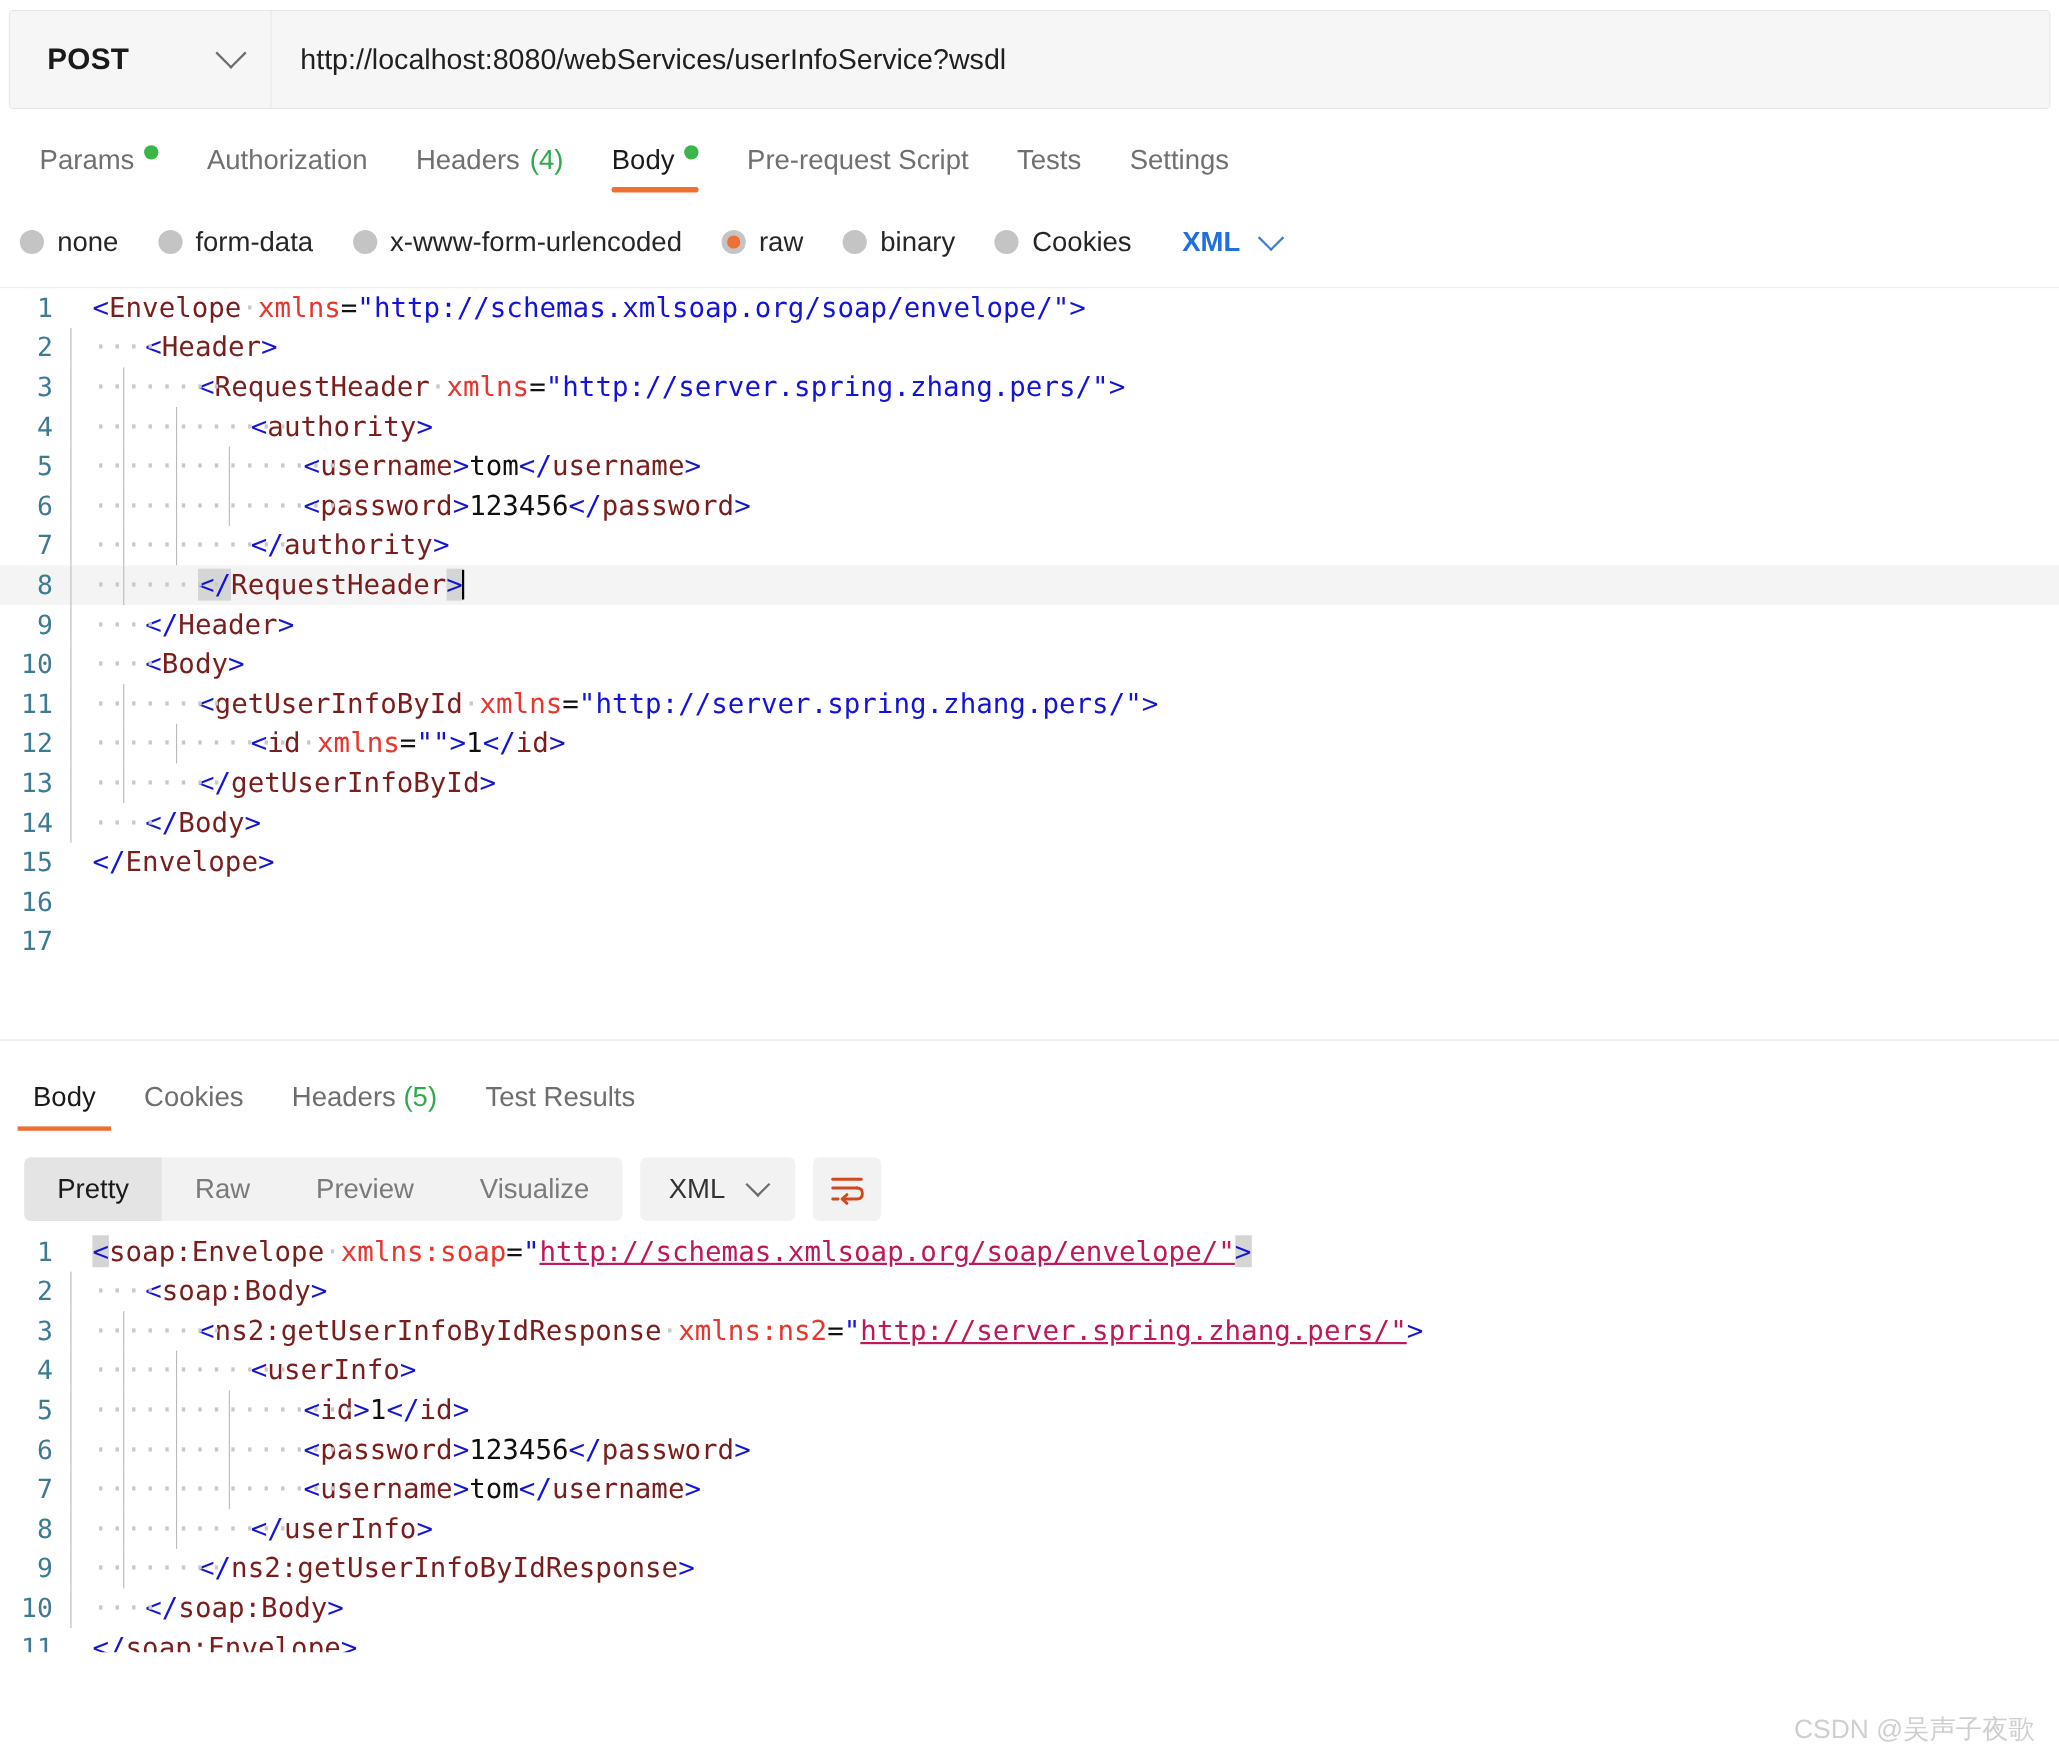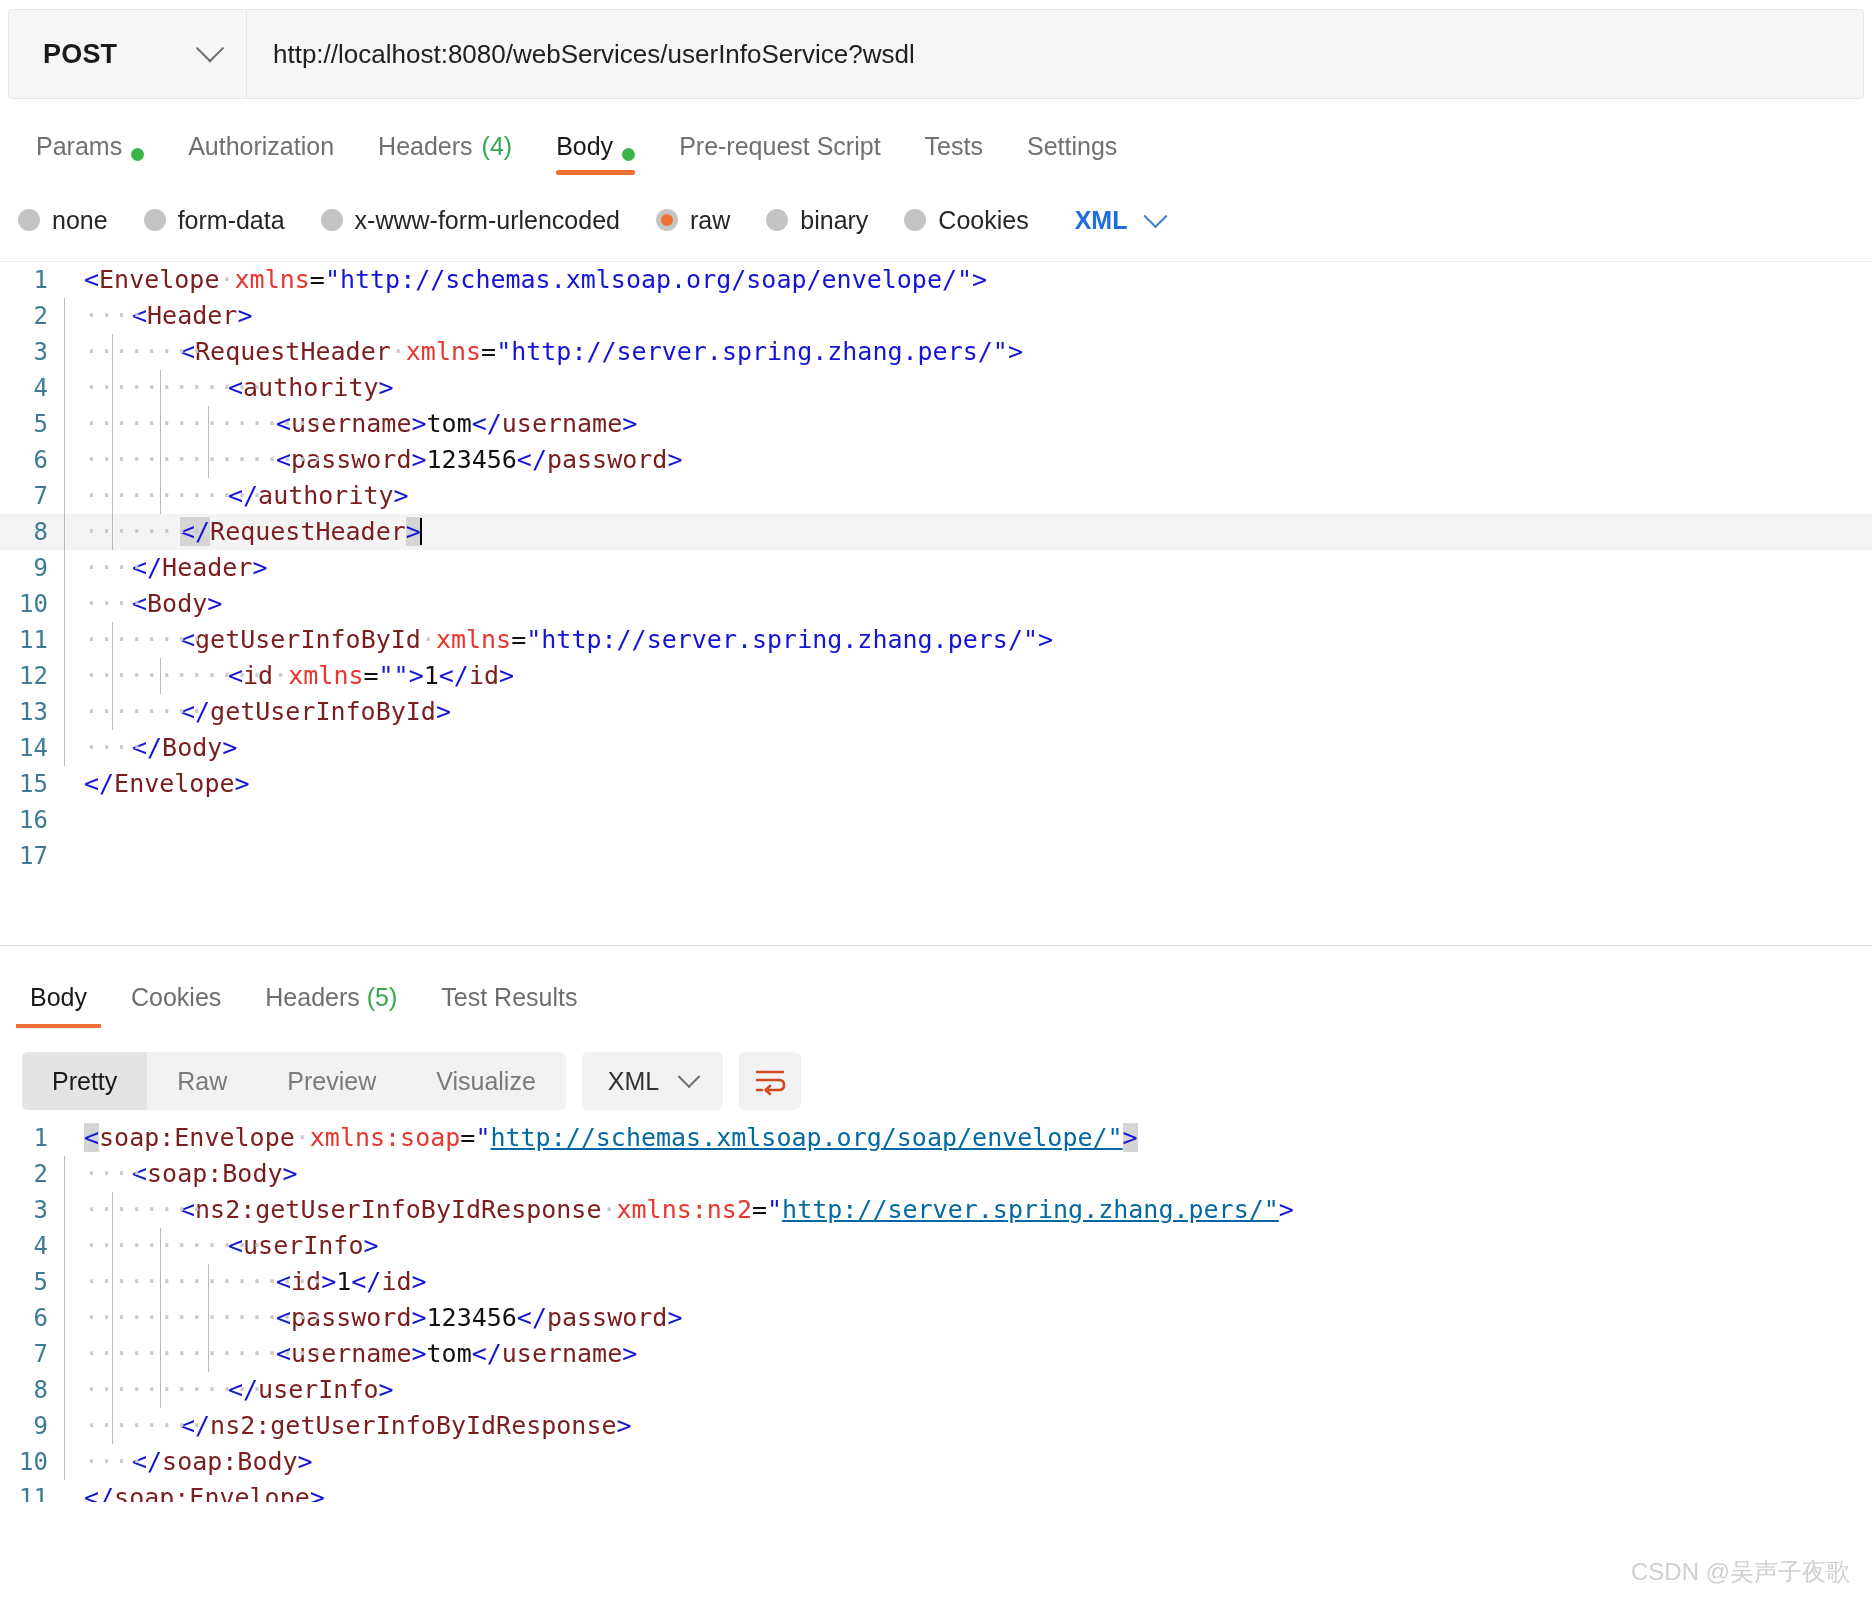--- a/index.html
+++ b/index.html
@@ -54,21 +54,21 @@
   
   .req-tabs {
     display: flex; align-items: flex-end;
     height: 62px;
     padding-left: 14px;
     margin-top: 14px;
     gap: 0;
   }
   .rtab {
     position: relative;
-    display: flex; align-items: flex-end; gap: 9px;
+    display: flex; align-items: flex-start; gap: 9px;
     padding: 0 22px 14px 22px;
     font-size: 25px;
     color: #707070;
     font-family: "Liberation Sans", sans-serif;
     white-space: nowrap;
   }
   .rtab.active { color: #1a1a1a; }
   .rtab .underline {
     position: absolute; left: 22px; right: 22px; bottom: 0;
     height: 5px; background: #ef7035; border-radius: 2px;
@@ -157,21 +157,21 @@
   .guide { position: absolute; top: 0; bottom: 0; width: 1px; background: #b9b9b9; }
 
   
   .t-br  { color: #1414d6; }     
   .t-tag { color: #7a1d1d; }     
   .t-att { color: #e8362e; }     
   .t-eq  { color: #101010; }
   .t-val { color: #1414d6; }     
   .t-txt { color: #101010; }     
   .t-ws  { color: #c9c9c9; }     
-  .t-link { color: #0369a1; text-decoration: underline; }
+  .t-link { color: #be185d; text-decoration: underline; }
   .brmatch { background: #d5d5d5; }
   .caret {
     display:inline-block; width: 2px; height: 27px; background:#000;
     vertical-align: -5px; margin-left: -1px;
   }
   .resp-tabs {
     display: flex; align-items: flex-end;
     height: 66px;
     padding-left: 8px;
     margin-top: 16px;

